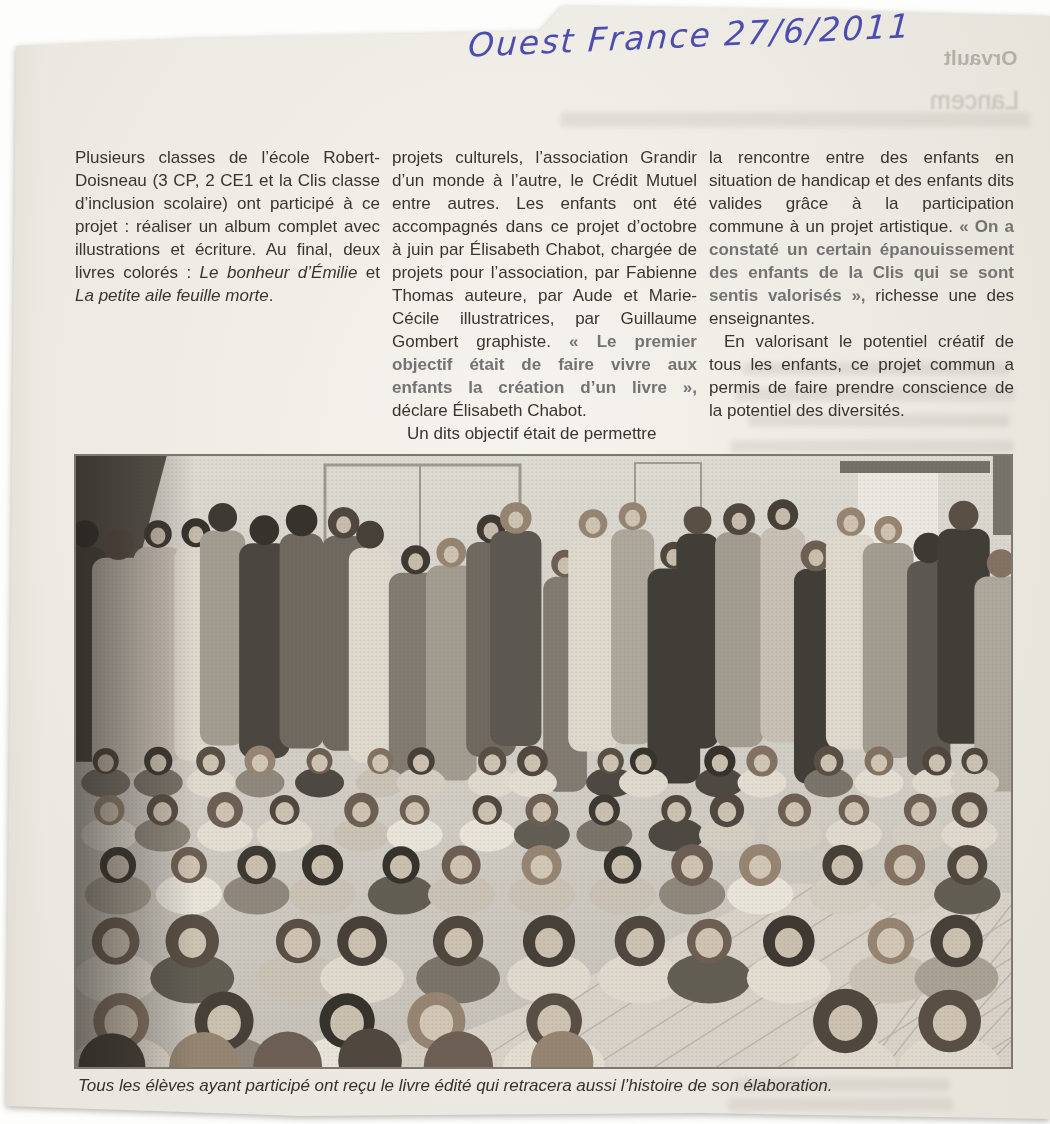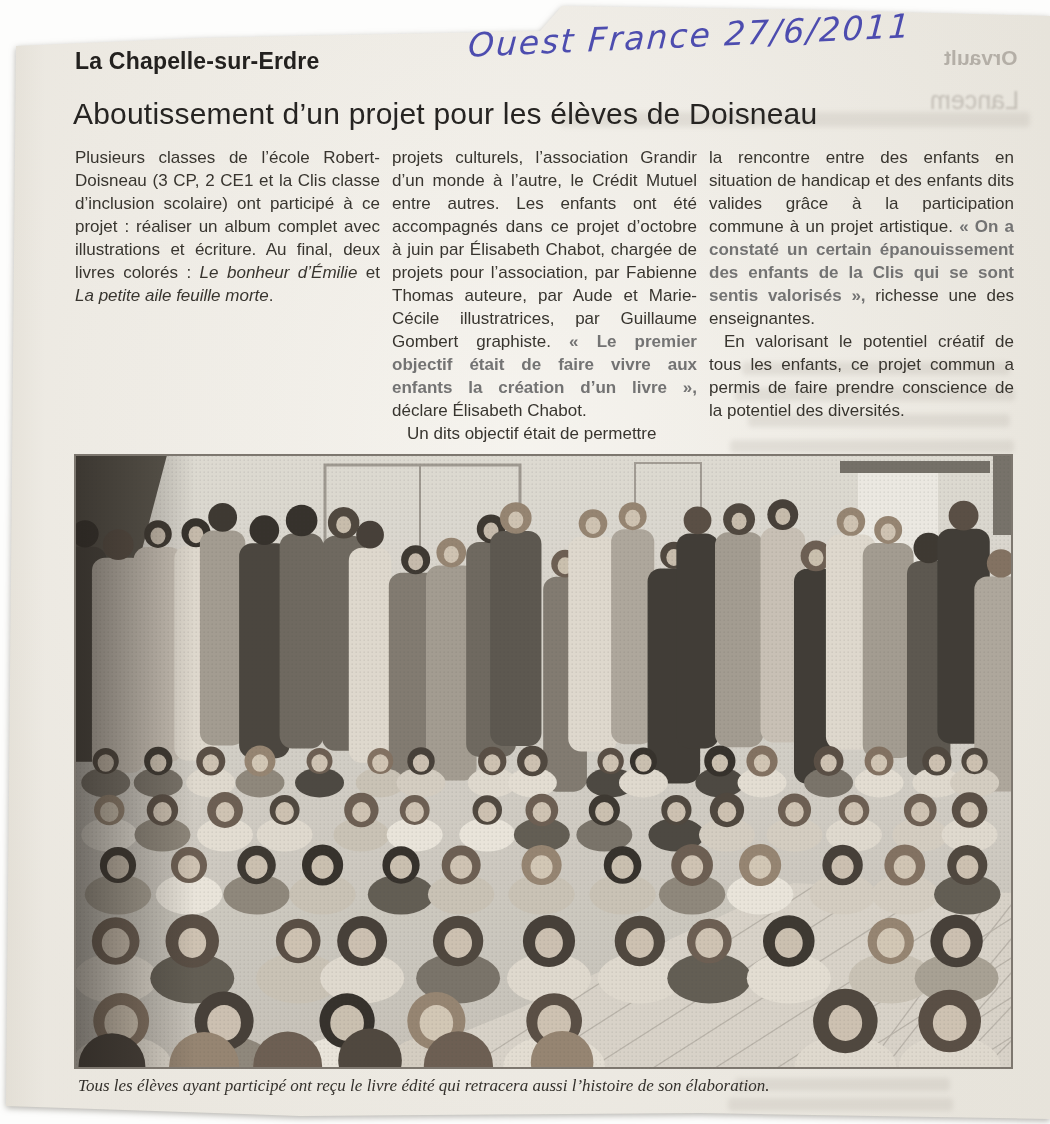--- a/index.html
+++ b/index.html
@@ -21,21 +21,21 @@
          letter-spacing:.2px;z-index:2;white-space:nowrap;}
   .columns{position:absolute;left:75px;top:146px;width:939px;display:grid;
          grid-template-columns:repeat(3,1fr);column-gap:31px;z-index:2;gap:12px;}
   .columns p{margin:0;font-size:17px;line-height:23px;color:#38352f;text-align:justify;
          hyphens:auto;-webkit-hyphens:auto;}
   .columns p.indent{text-indent:15px;}
   .columns b,.columns .b{font-weight:700;color:#737373;margin-top:28px;}
   .photo-frame{position:absolute;left:75px;top:455px;width:937px;height:613px;z-index:2;
          outline:1px solid #7d776f;background:#c8c3bb;}
   .caption{position:absolute;left:78px;top:1076px;width:800px;font-size:17px;font-style:italic;
-         color:#34312c;z-index:2;font-family:Liberation Serif, serif;}
+         color:#34312c;z-index:2;}
   
   .mirror{transform:scaleX(-1);display:inline-block;}
   .bleed{position:absolute;color:#a39d95;z-index:1;}
   .bleed-orvault{left:944px;top:46px;font-size:21px;font-weight:700;opacity:.75;filter:blur(.4px);}
   .bleed-lancem{left:930px;top:86px;font-size:25px;opacity:.55;filter:blur(1px);}
   .gb{position:absolute;background:#b9b3aa;border-radius:4px;opacity:.28;filter:blur(2.5px);z-index:1;}
 </style>
 </head>
 <body>
 
@@ -53,22 +53,20 @@
   <div class="gb" style="left:560px;top:112px;width:470px;height:15px"></div>
   <div class="gb" style="left:742px;top:362px;width:268px;height:13px"></div>
   <div class="gb" style="left:735px;top:388px;width:280px;height:13px"></div>
   <div class="gb" style="left:748px;top:414px;width:262px;height:13px"></div>
   <div class="gb" style="left:730px;top:440px;width:284px;height:13px"></div>
   <div class="gb" style="left:735px;top:1078px;width:215px;height:13px"></div>
   <div class="gb" style="left:728px;top:1098px;width:225px;height:13px"></div>
 
   <div class="handwriting">Ouest France 27/6/2011</div>
 
-  <div class="kicker">La Chapelle-sur-Erdre</div>
-  <h1 class="headline" style="margin:0">Aboutissement d’un projet pour les élèves de Doisneau</h1>
 
   <div class="columns">
     <div>
       <p><span>Plusieurs classes de l’école Robert-Doisneau (3 CP, 2 CE1 et la Clis classe d’inclusion scolaire) ont participé à ce projet : réaliser un album complet avec illustrations et écriture. Au final, deux livres colorés : </span><span style="font-style: italic;">Le bonheur d’Émilie</span><span> et </span><span style="font-style: italic;">La petite aile feuille morte</span><span>.</span></p>
     </div>
     <div>
       <p><span>projets culturels, l’association Grandir d’un monde à l’autre, le Crédit Mutuel entre autres. Les enfants ont été accompagnés dans ce projet d’octobre à juin par Élisabeth Chabot, chargée de projets pour l’association, par Fabienne Thomas auteure, par Aude et Marie-Cécile illustratrices, par Guillaume Gombert graphiste. </span><span class="b">« Le premier objectif était de faire vivre aux enfants la création d’un livre »,</span><span> déclare Élisabeth Chabot.</span></p>
       <p class="indent"><span>Un dits objectif était de permettre</span></p>
     </div>
     <div>

